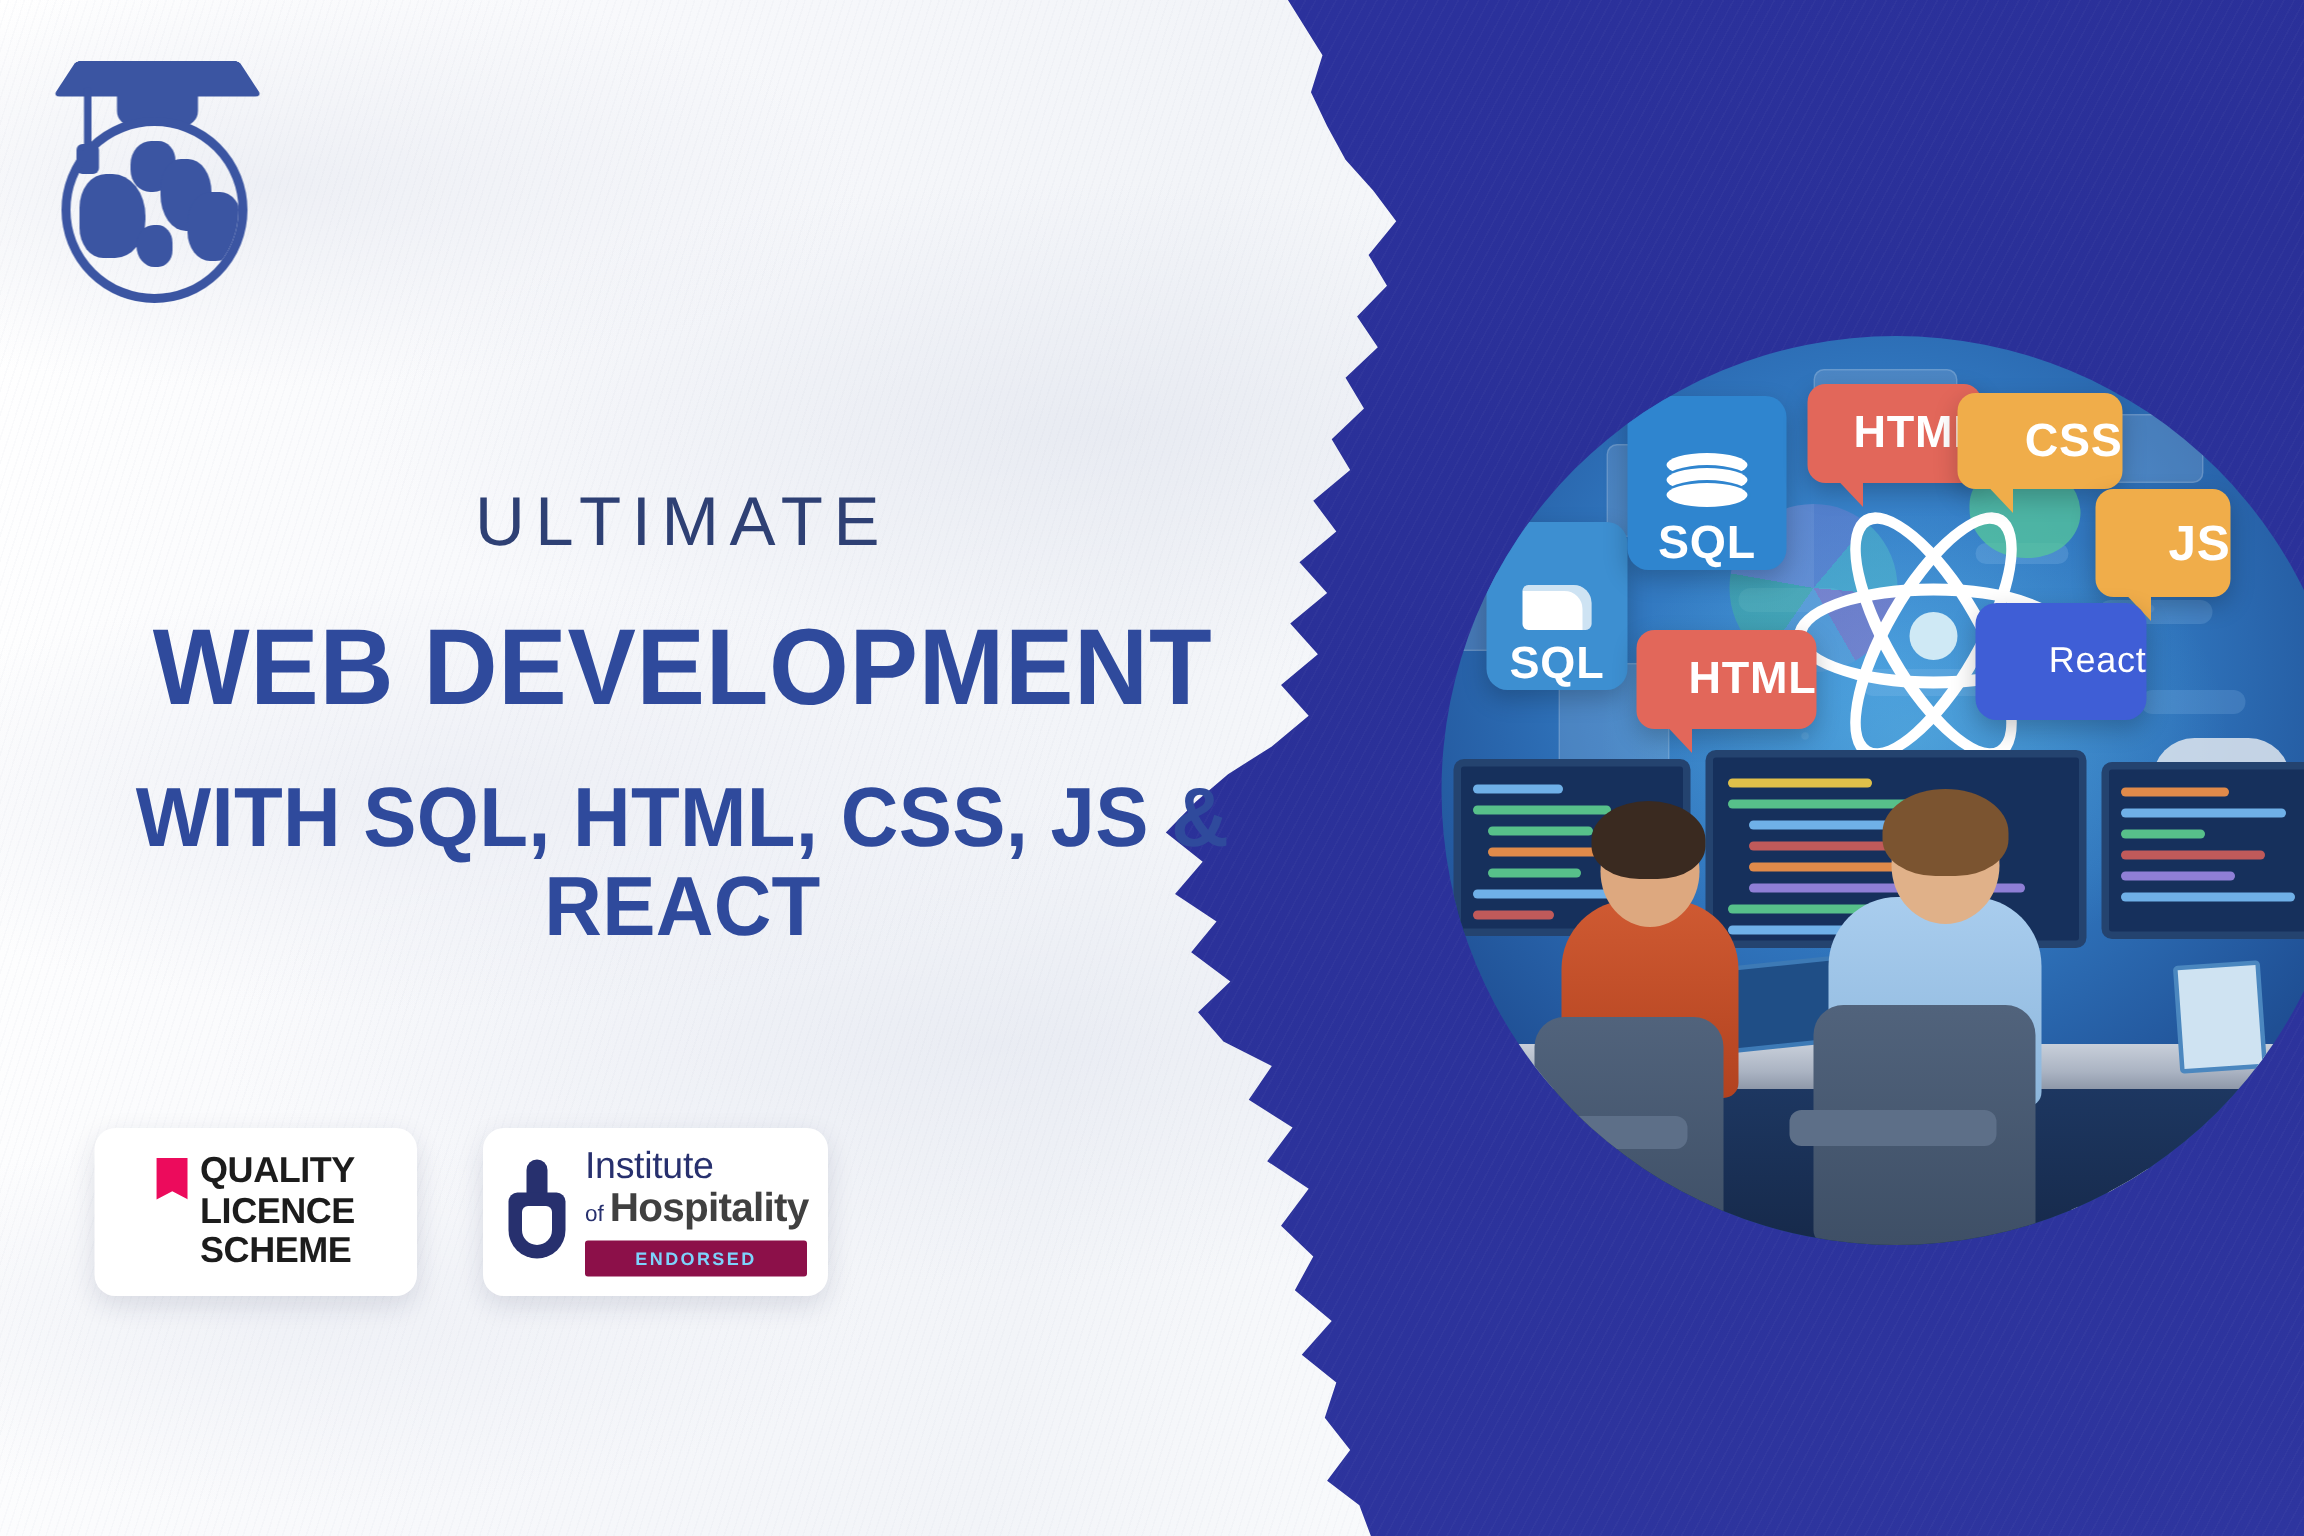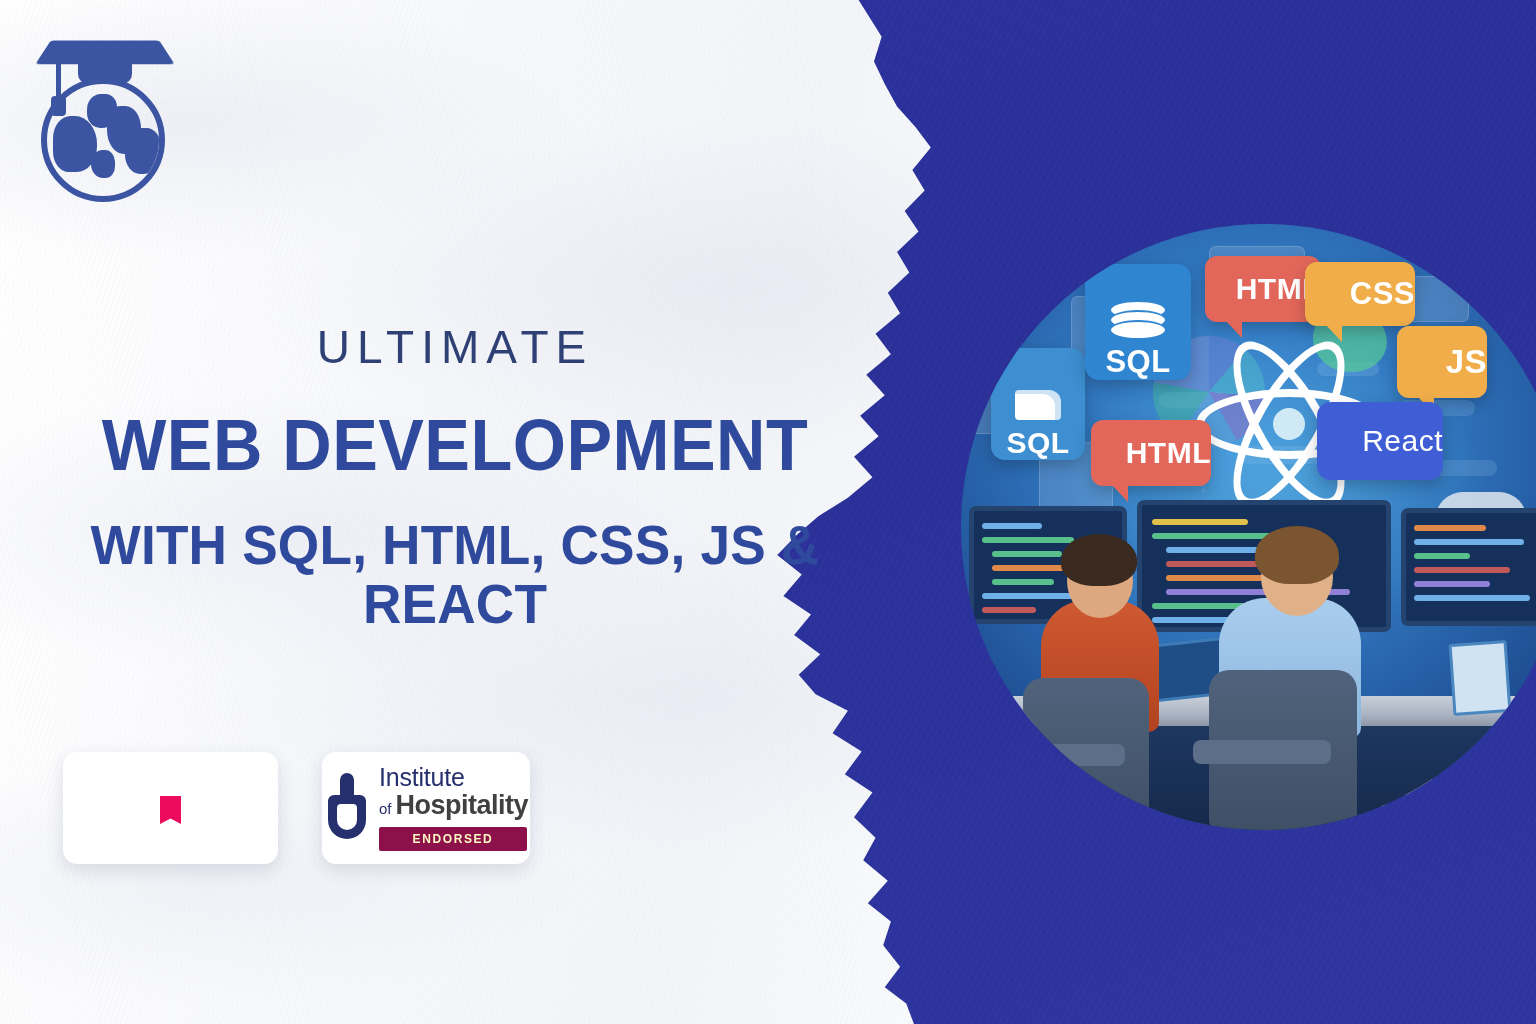--- a/index.html
+++ b/index.html
@@ -283,21 +283,21 @@
   
   .badges { position: absolute; left: 63px; top: 752px; display: flex; gap: 44px; }
   .badge-card {
     background: #ffffff;
     border-radius: 14px;
     box-shadow: 0 6px 18px rgba(30,40,80,.13);
     display: flex; align-items: center; justify-content: center;
     height: 112px;
   }
   .badge-qls { width: 215px; }
-  .badge-ioh { width: 208px; }
+  .badge-ioh { width: 230px; }
   .badge-cpd { width: 213px; }
 
   .qls-inner { display: flex; align-items: flex-start; gap: 8px; padding: 0 10px; }
   .qls-bookmark {
     width: 21px; height: 28px; background: #ec0b5c; margin-top: 4px;
     clip-path: polygon(0 0, 100% 0, 100% 100%, 50% 80%, 0 100%);
     flex: none;
   }
   .qls-text {
     color: #1c1c1c;
@@ -322,21 +322,21 @@
   .ioh-crest .plume {
     position: absolute; left: 16px; top: 0; width: 14px; height: 24px;
     background: #27306e; border-radius: 7px 7px 2px 2px;
   }
   .ioh-words { display: flex; flex-direction: column; }
   .ioh-l1 { color:#27306e; font-size:25px; font-weight:400; line-height:1.0; letter-spacing:-.2px; }
   .ioh-l2 { display:flex; align-items:baseline; gap:4px; }
   .ioh-of { color:#27306e; font-size:15px; font-weight:400; }
   .ioh-hosp { color:#404040; font-size:27px; font-weight:700; letter-spacing:-.5px; }
   .ioh-endorsed {
-    margin-top: 6px; background:#8c1049; color:#fef9c3;
+    margin-top: 6px; background:#8c1049; color:#7dd3fc;
     font-size:12px; font-weight:700; letter-spacing:1.6px;
     text-align:center; padding:5px 0; border-radius:2px; width: 148px;
   }
 
   .cpd-inner { display:flex; flex-direction:column; align-items:center; position:relative; padding-top:4px; }
   .cpd-slash {
     position:absolute; right:28px; top:-4px; width:14px; height:62px;
     background:#b9a4de; transform: rotate(22deg); border-radius:3px;
   }
   .cpd-big { color:#5b2d91; font-size:40px; font-weight:700; letter-spacing:-1px; line-height:1; font-family:"Liberation Serif", serif; position:relative; z-index:2; }
@@ -412,21 +412,21 @@
     </div>
 
     <div class="chip chip-bubble" style="left:344px;top:38px;width:110px;height:64px;background:#f0ad4a;--tail:#f0ad4a;font-size:31px;">
       <span>CSS</span>
     </div>
 
     <div class="chip chip-bubble" style="left:436px;top:102px;width:90px;height:72px;background:#f0ad4a;--tail:#f0ad4a;font-size:33px;">
       <span>JS</span>
     </div>
 
-    <div class="chip chip-card" style="left:356px;top:178px;width:126px;height:78px;background:#3f5ed6;font-size:30px;font-weight:400;">
+    <div class="chip chip-card" style="left:356px;top:178px;width:114px;height:78px;background:#3f5ed6;font-size:24px;font-weight:400;">
       <span>React</span>
     </div>
 
     <div class="scene">
 
       <div class="monitor" style="left:8px;top:6px;width:158px;height:118px;">
         <div class="code-line" style="left:8px;top:12px;width:60px;background:#6fb0e8;"></div>
         <div class="code-line" style="left:8px;top:26px;width:92px;background:#57c08a;"></div>
         <div class="code-line" style="left:18px;top:40px;width:70px;background:#57c08a;"></div>
         <div class="code-line" style="left:18px;top:54px;width:88px;background:#e08a4a;"></div>
@@ -510,20 +510,25 @@
     <div class="kicker">ULTIMATE</div>
     <div class="headline">WEB DEVELOPMENT</div>
     <div class="subline">WITH SQL, HTML, CSS, JS &amp; REACT</div>
   </div>
 
   <div class="badges">
 
     <div class="badge-card badge-qls">
       <div class="qls-inner">
         <div class="qls-bookmark"></div>
+        <div class="qls-text">
+          <div>QUALITY</div>
+          <div>LICENCE</div>
+          <div>SCHEME</div>
+        </div>
       </div>
     </div>
 
     <div class="badge-card badge-ioh">
       <div class="ioh-inner">
         <div class="ioh-crest">
           <div class="plume"></div>
           <div class="shield"></div>
         </div>
         <div class="ioh-words">

